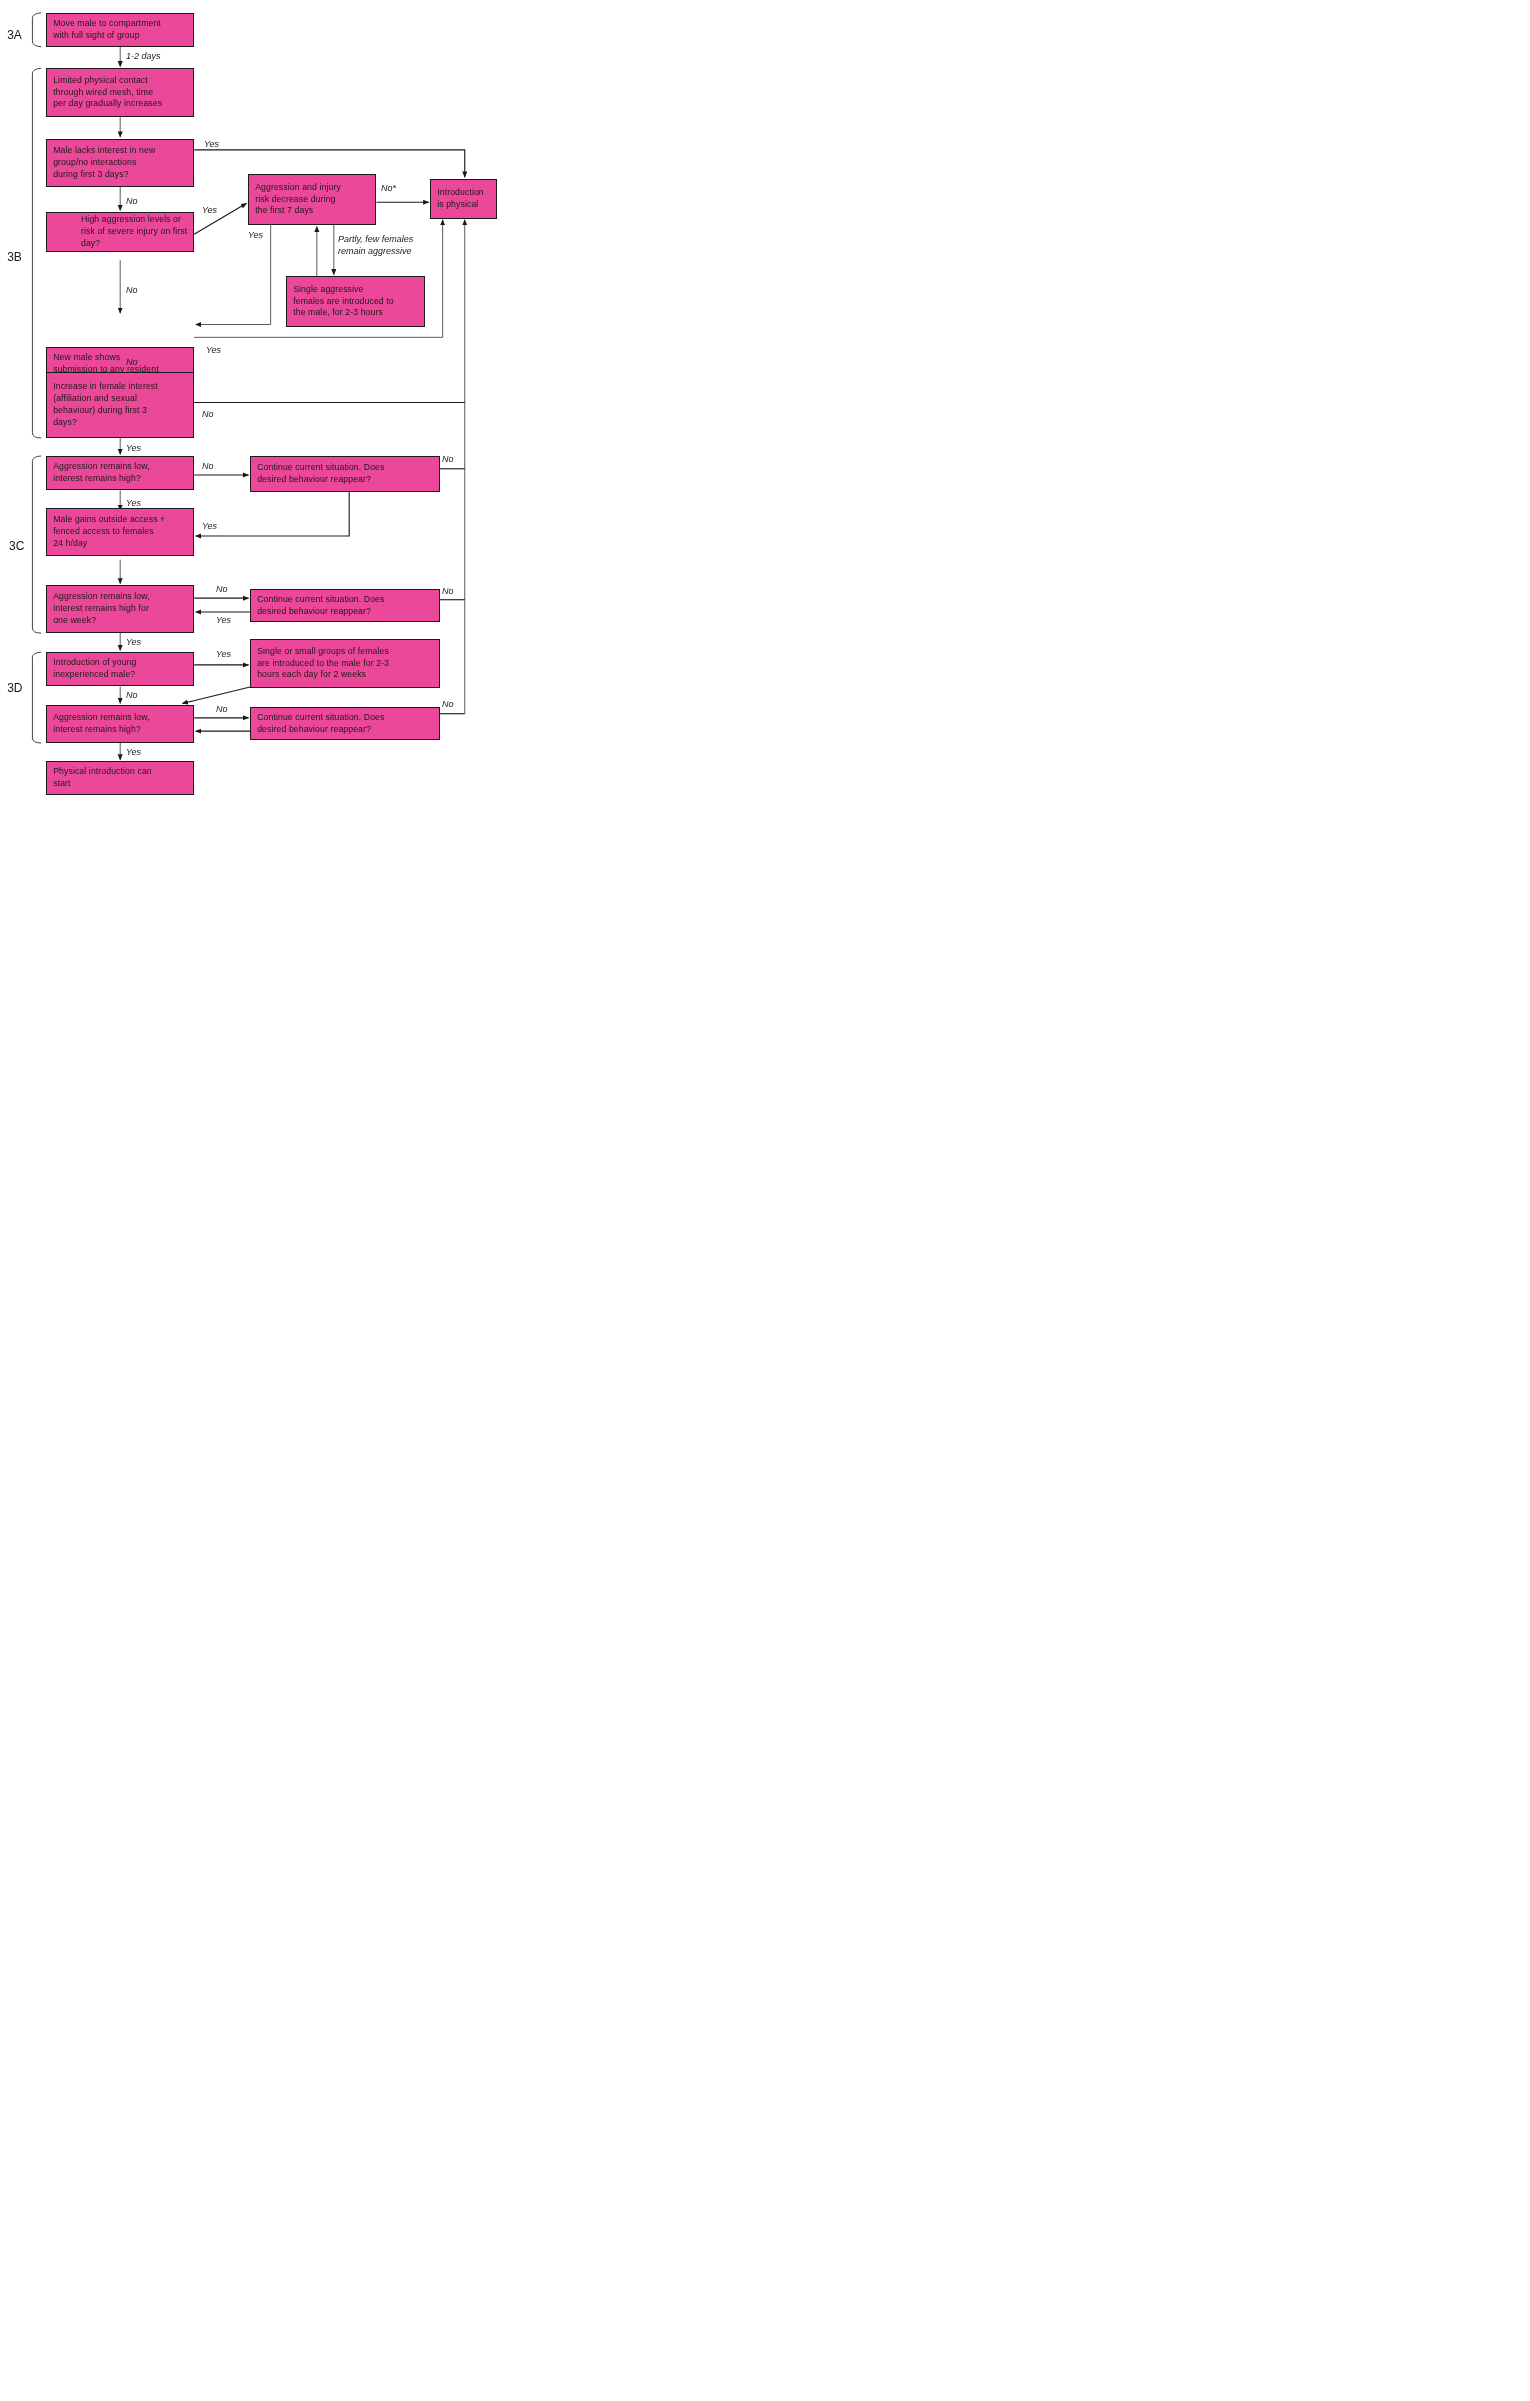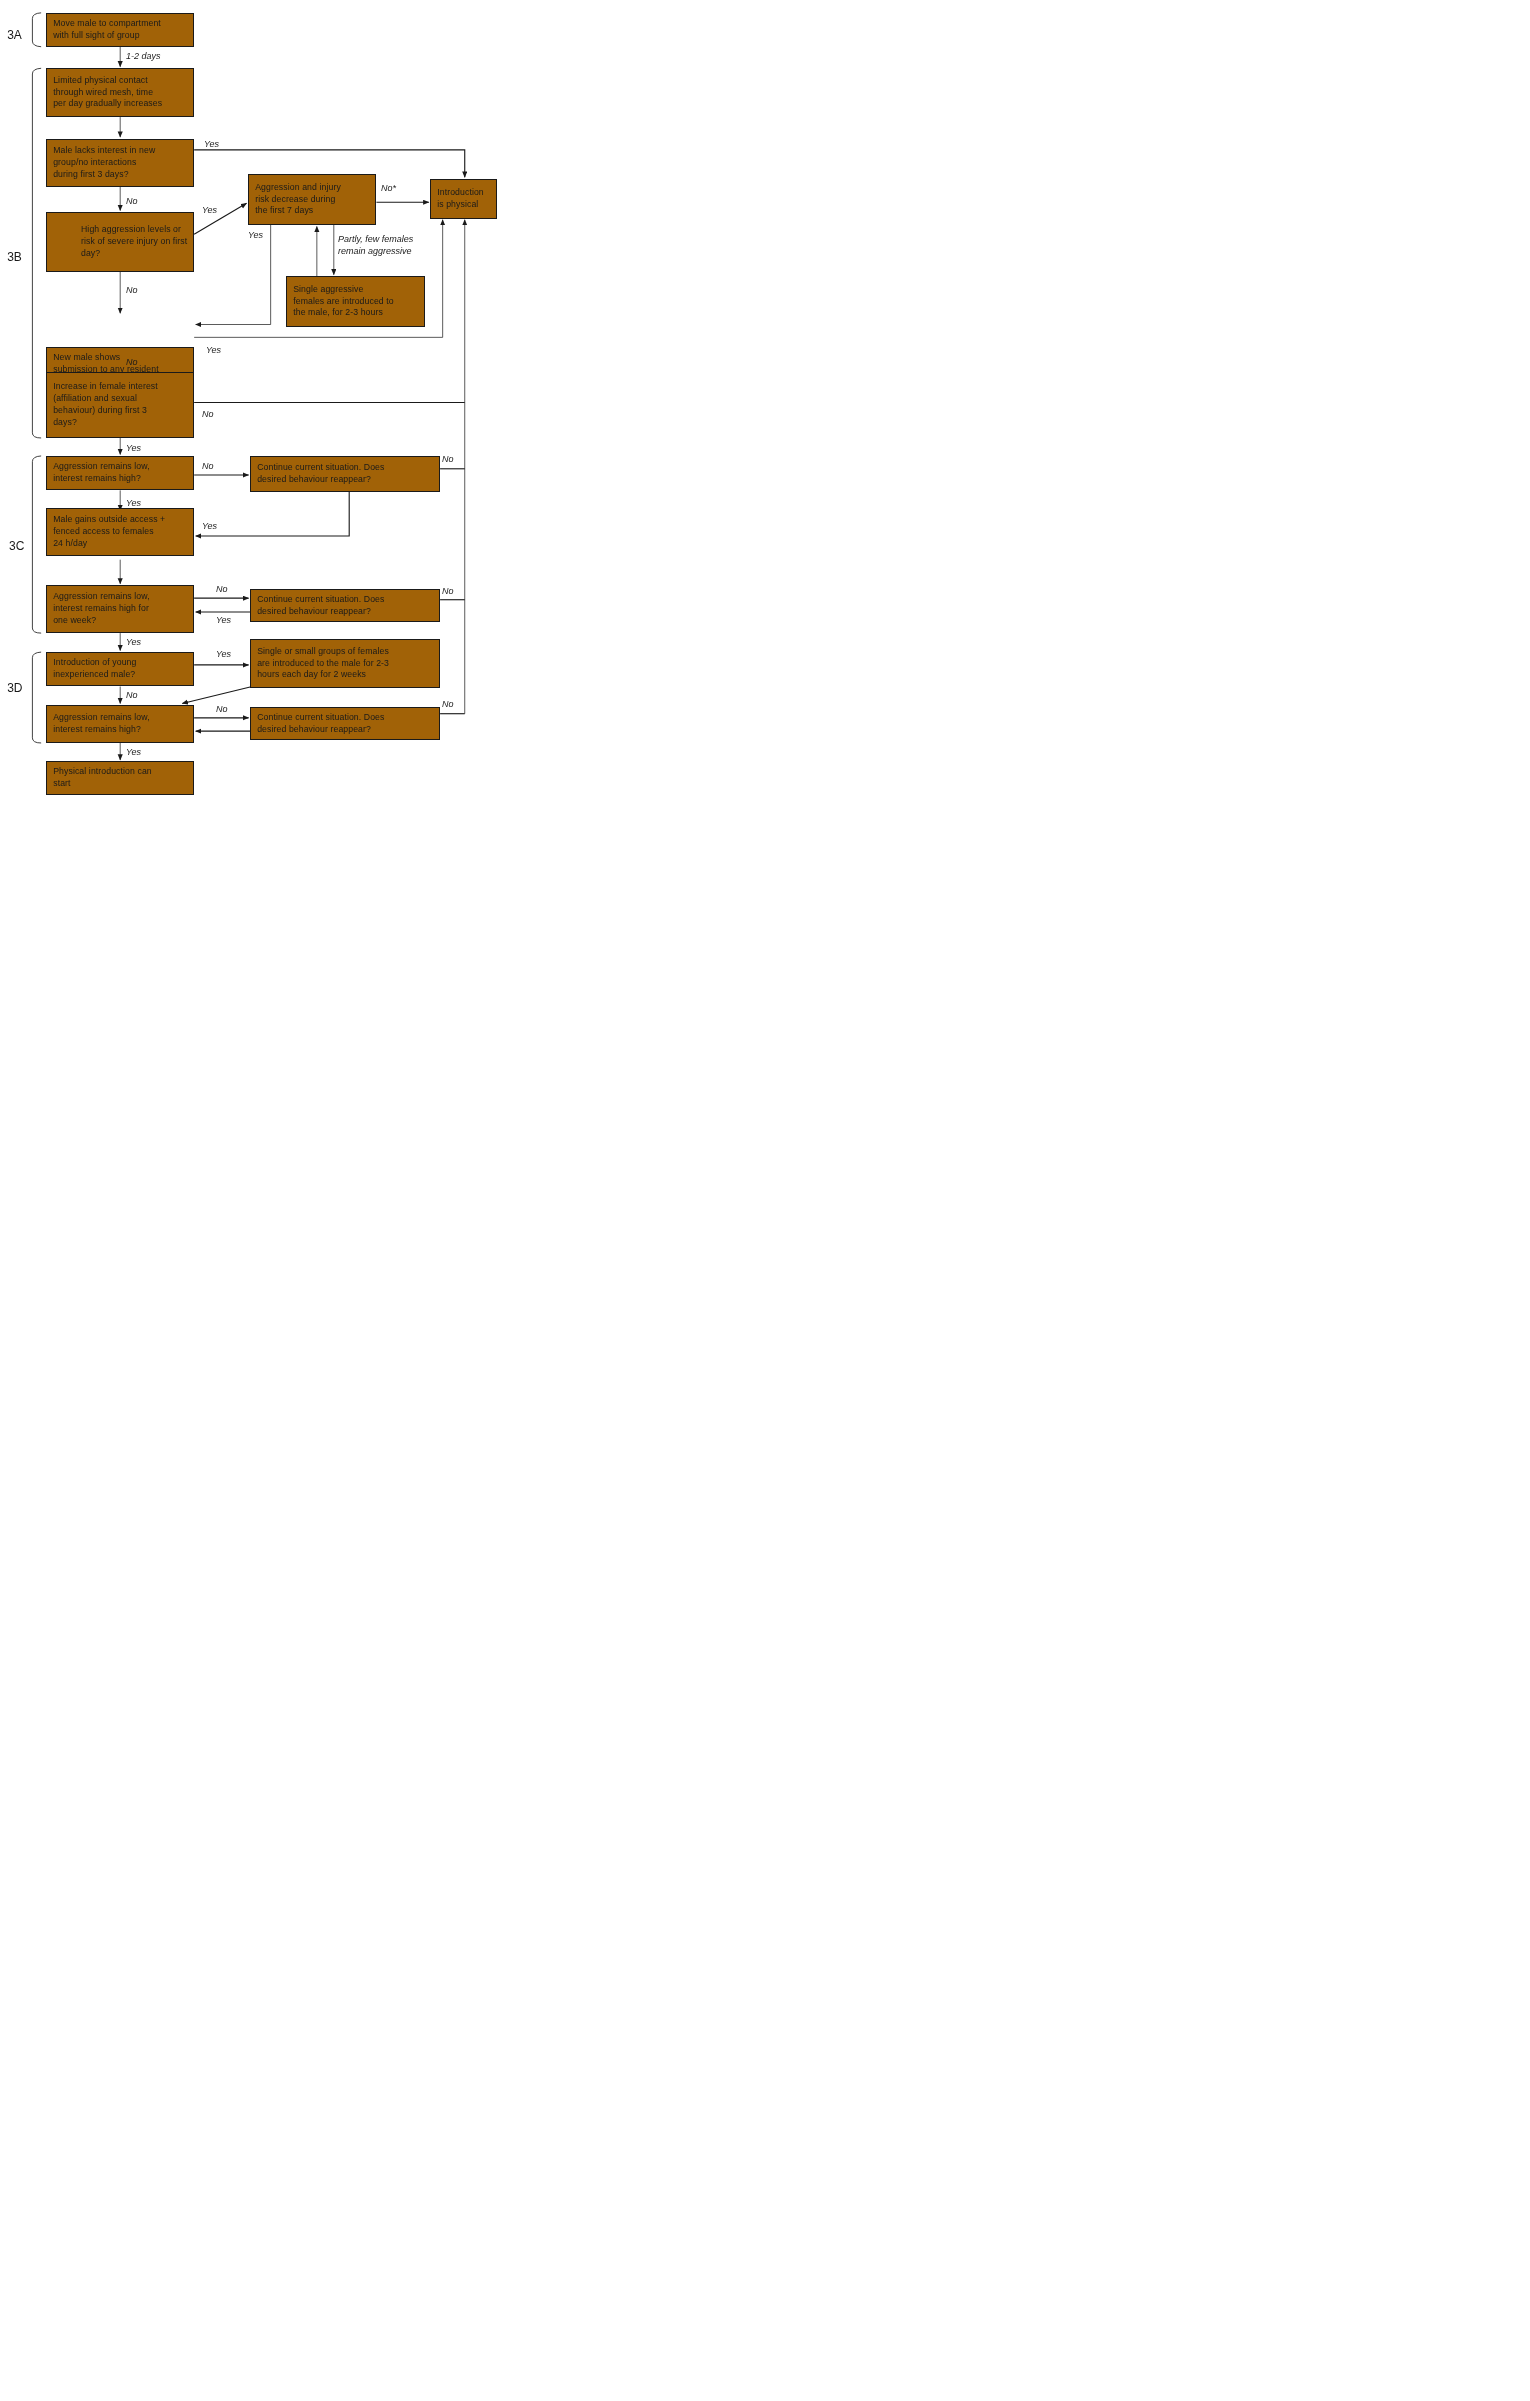--- a/index.html
+++ b/index.html
@@ -2,21 +2,21 @@
 <html style="font-size:8.2px"><head>
 <meta charset="utf-8">
 <style>
   html,body{margin:0;padding:0;background:#ffffff;}
   body{font-family:"Liberation Sans","DejaVu Sans",sans-serif;color:#1a1a1a;}
   #canvas{position:relative;width:511px;height:801px;background:#ffffff;overflow:hidden;}
   #wires{position:absolute;left:0;top:0;width:511px;height:801px;pointer-events:none;}
   .node{
     position:absolute;
     border:1px solid #1a1a1a;
-    background:#a16207;
+    background:#ec4899;
     display:flex;align-items:center;
     padding:1px 5.1px 1px 6.2px;
     box-sizing:border-box;
     font-size:8.7px;line-height:1.36;
     white-space:pre-line;
     letter-spacing:0.1px;
   }
   .elabel{
     position:absolute;
     font-style:italic;
@@ -102,21 +102,21 @@
   <div class="seclabel" style="left:7.2px;top:675px;">3D</div>
 
   <div class="node" style="left:46px;top:13px;width:148px;height:34px;">Move male to compartment
 with full sight of group</div>
   <div class="node" style="left:46px;top:68px;width:148px;height:49px;">Limited physical contact
 through wired mesh, time
 per day gradually increases</div>
   <div class="node" style="left:46px;top:139px;width:148px;height:48px;">Male lacks interest in new
 group/no interactions
 during first 3 days?</div>
-  <div class="node" style="left:46px;top:212px;width:148px;height:60px;padding-left:34px;">High aggression levels or
+  <div class="node" style="left:46px;top:212px;width:148px;height:40px;padding-left:34px;">High aggression levels or
 risk of severe injury on first
 day?</div>
   <div class="node" style="left:248px;top:174px;width:128px;height:51px;">Aggression and injury
 risk decrease during
 the first 7 days</div>
   <div class="node" style="left:430px;top:179px;width:67px;height:40px;">Introduction
 is physical</div>
   <div class="node" style="left:286px;top:276px;width:139px;height:51px;">Single aggressive
 females are introduced to
 the male, for 2-3 hours</div>

